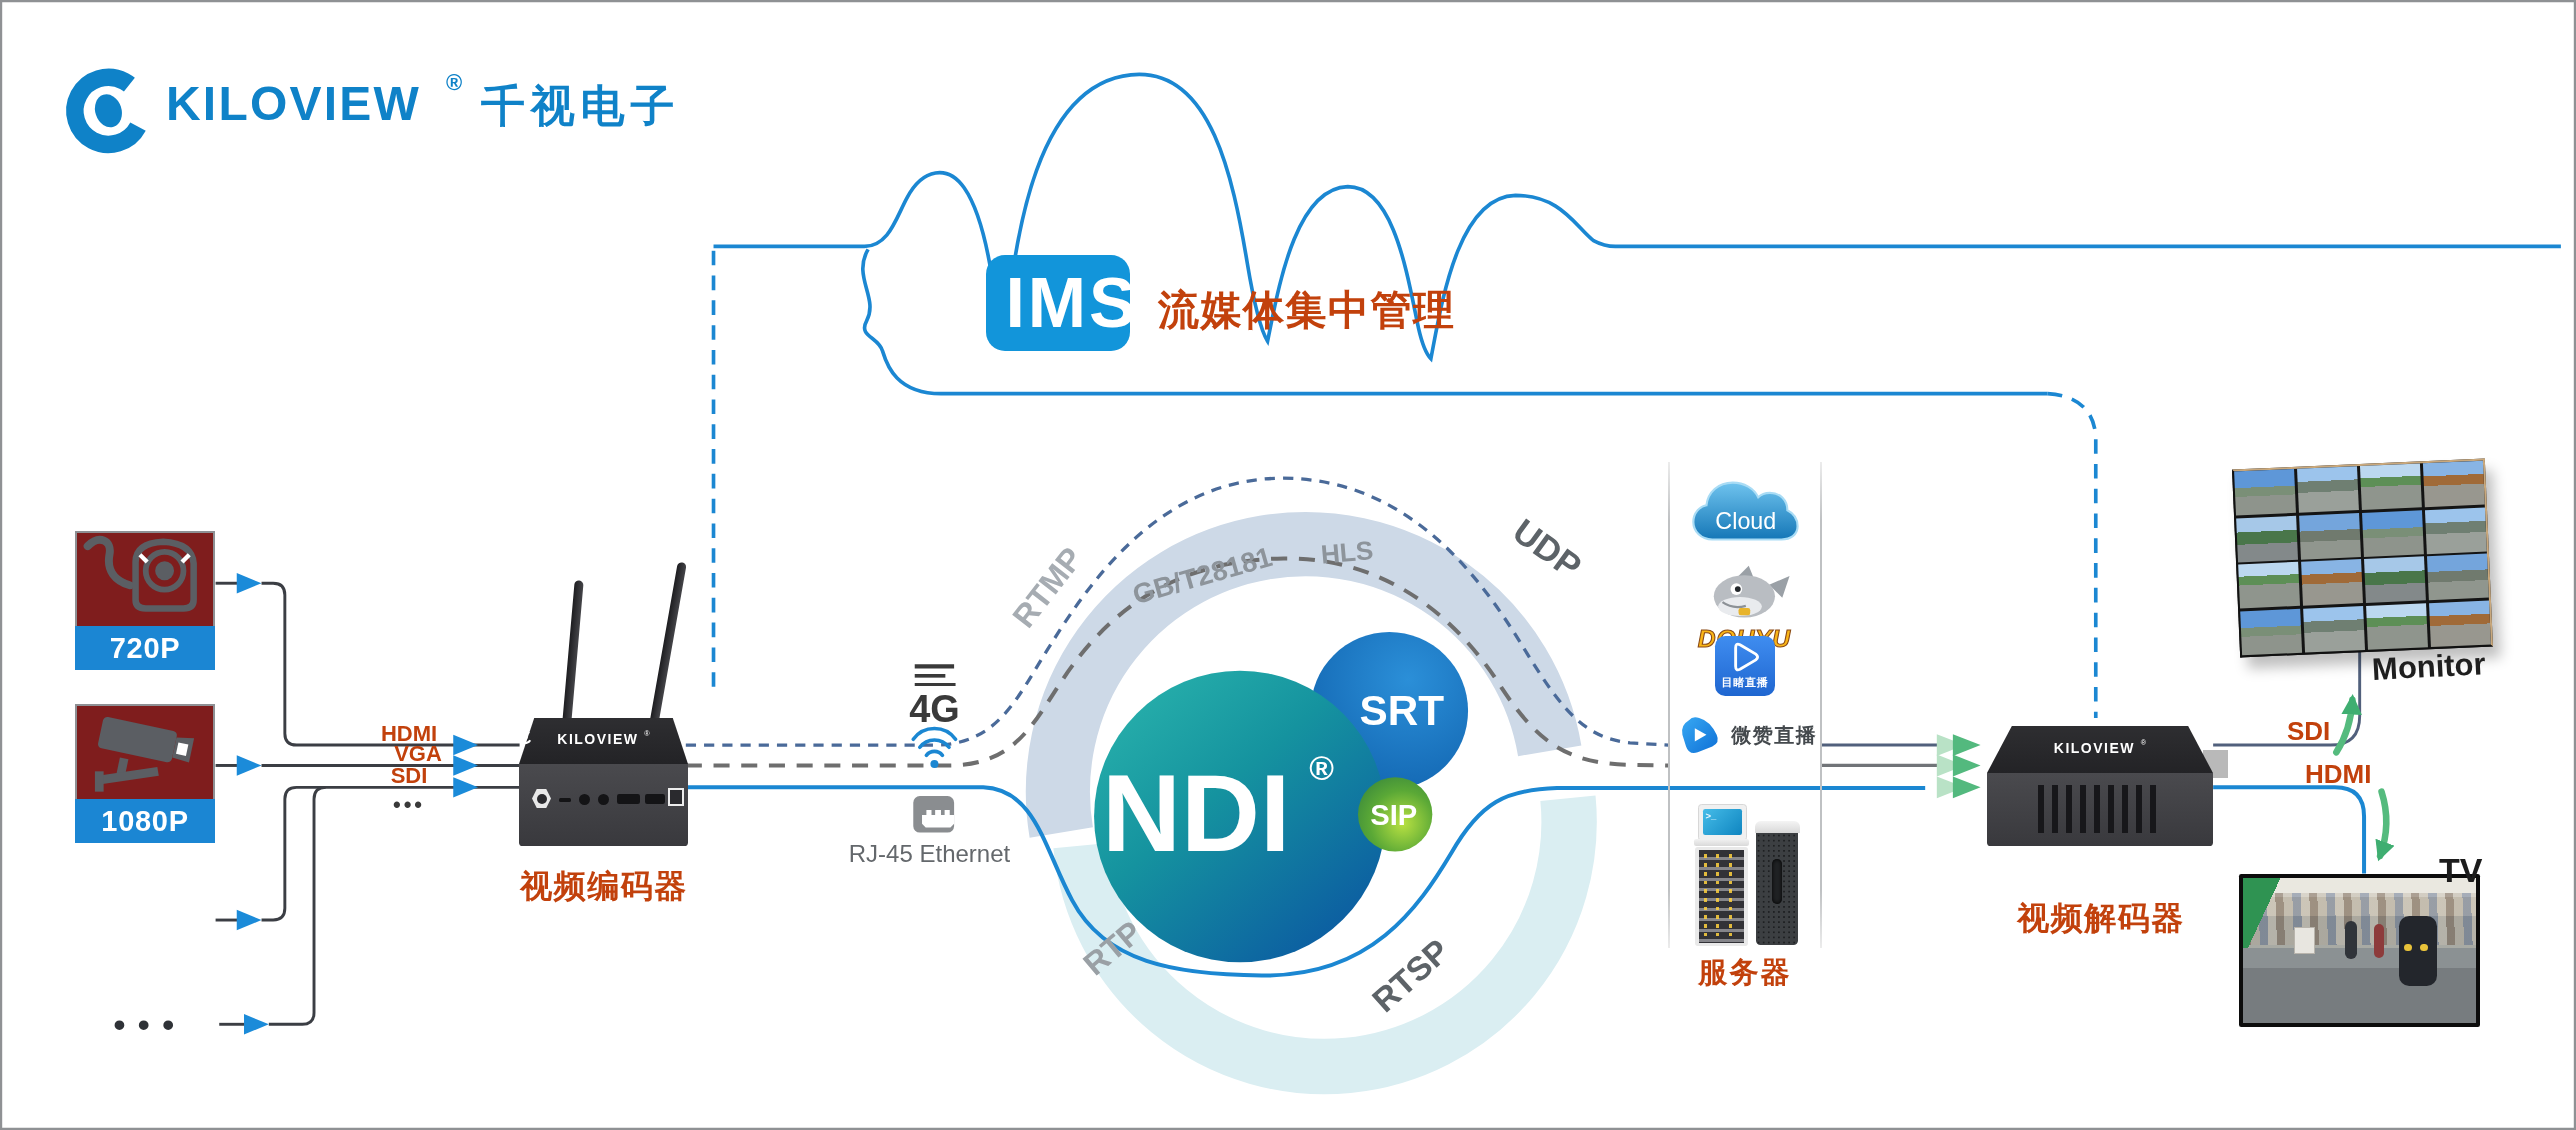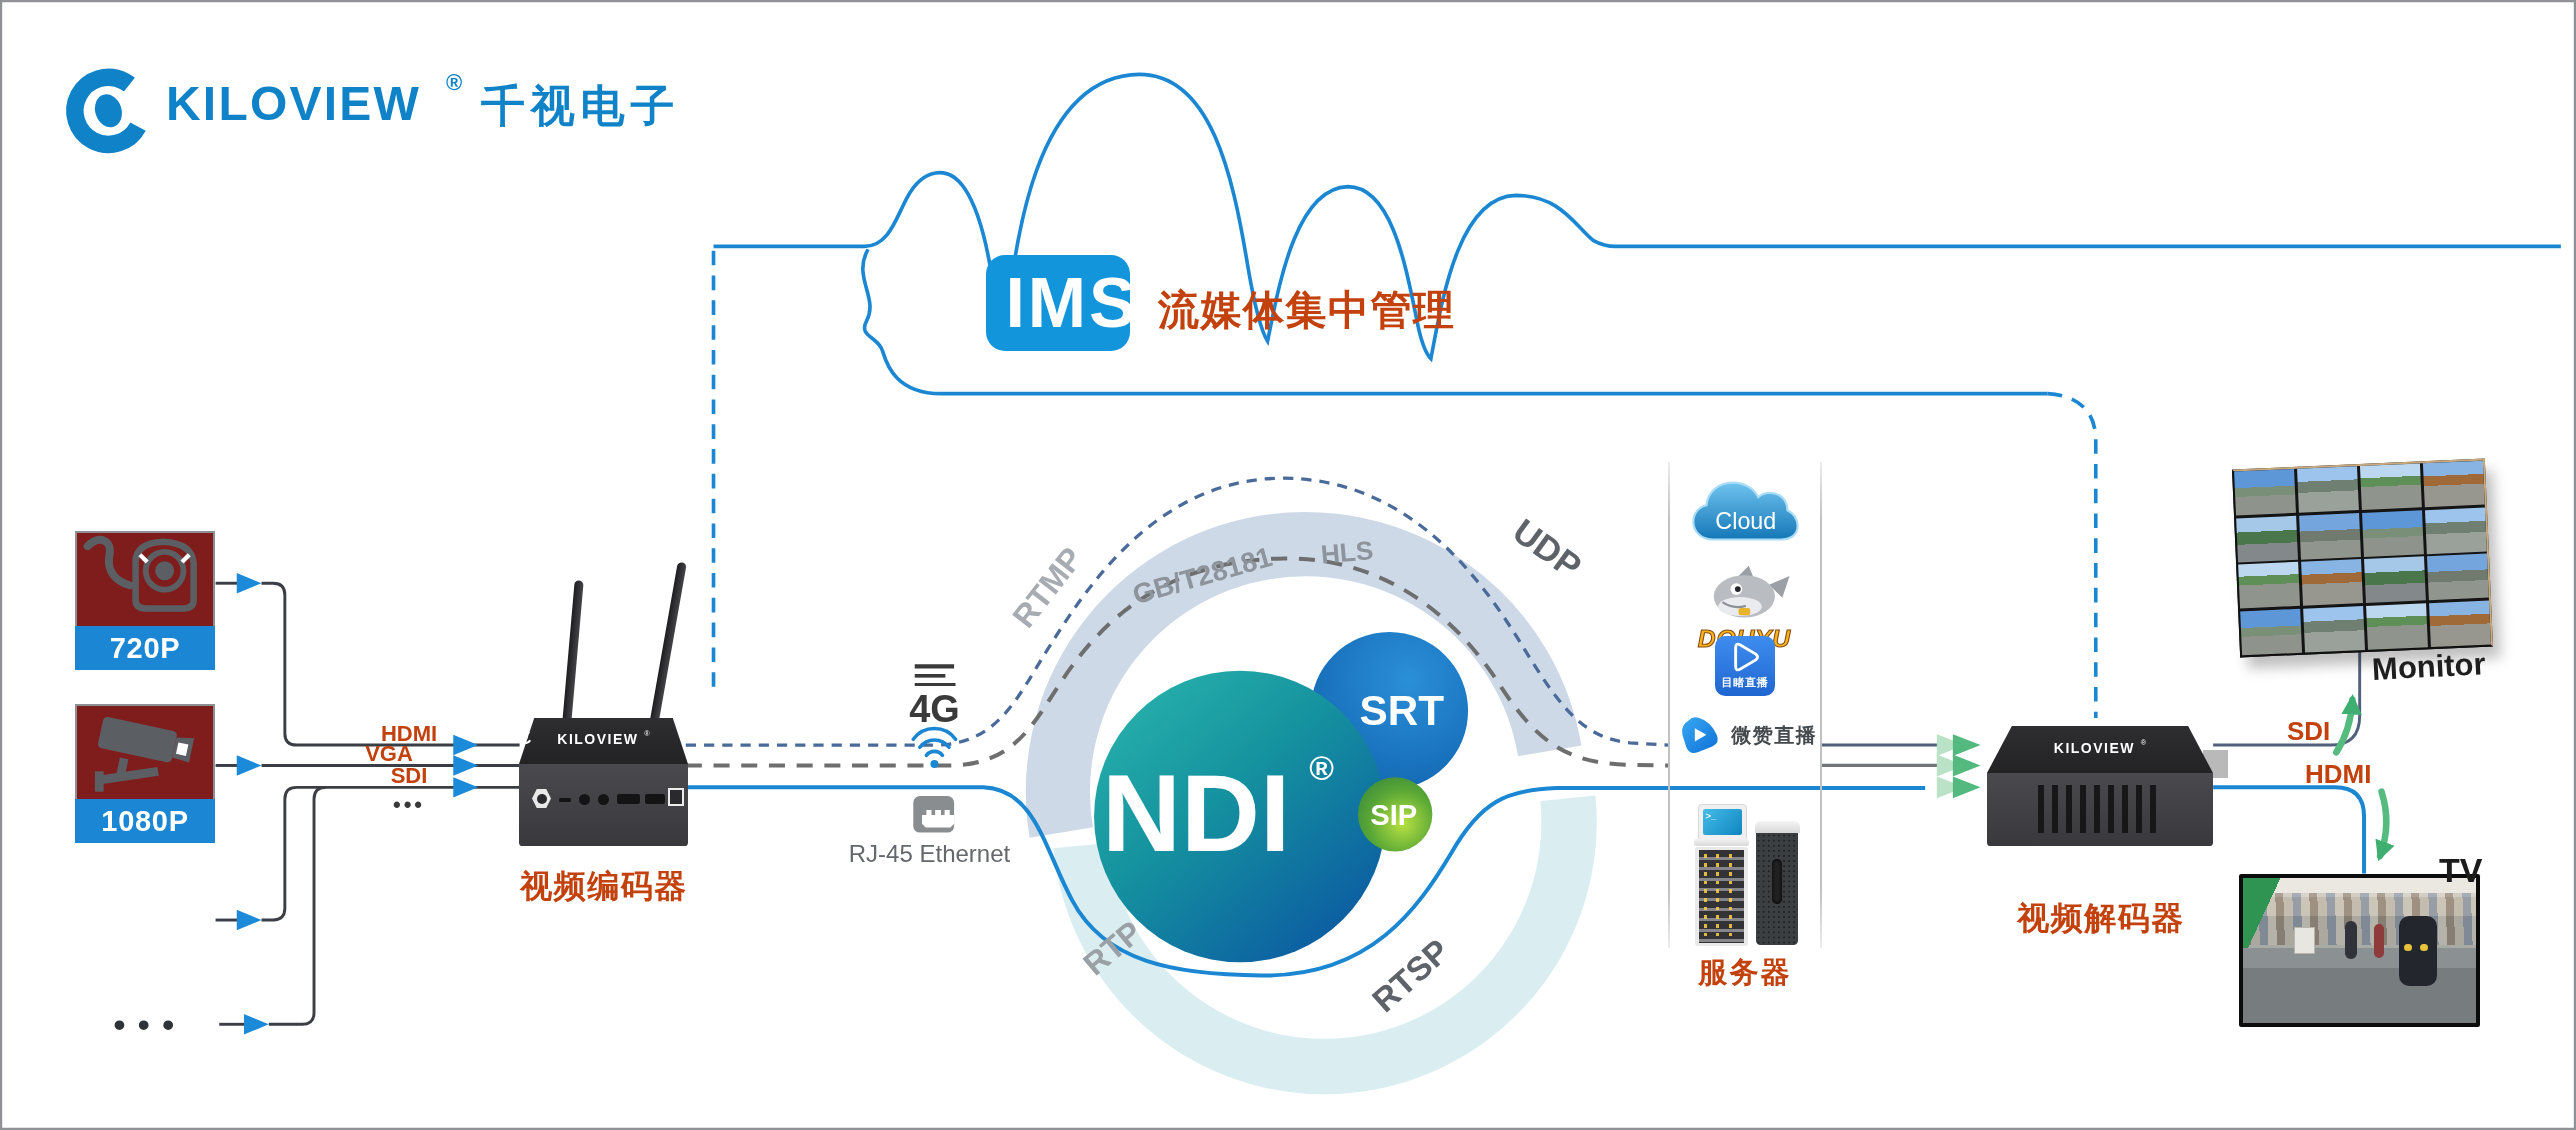--- a/index.html
+++ b/index.html
@@ -285,21 +285,21 @@
       <polygon points="28,96 110,84 112,96 30,108" fill="#5b5e63"></polygon>
       <rect x="24" y="90" width="12" height="28" fill="#5b5e63"></rect>
     </svg>
     <div class="bar">1080P</div>
   </div>
 
 
   <div class="lbl center src-more">• • •</div>
 
   <div class="lbl in-lbl" style="left:365px;top:721px;width:88px;text-align:center;">HDMI</div>
-  <div class="lbl in-lbl" style="left:345px;top:741px;width:88px;text-align:center;">VGA</div>
+  <div class="lbl in-lbl" style="left:374px;top:741px;width:88px;text-align:center;">VGA</div>
   <div class="lbl in-lbl" style="left:365px;top:763px;width:88px;text-align:center;">SDI</div>
   <div class="lbl in-more" style="left:365px;top:792px;width:88px;text-align:center;color:#3a3a3a;">•••</div>
 
   <div class="abs ant" style="left:562px;top:580px;width:8.8px;height:146px;transform:rotate(5deg);transform-origin:bottom center;"></div>
   <div class="abs ant" style="left:649px;top:560px;width:8.8px;height:166px;transform:rotate(10deg);transform-origin:bottom center;"></div>
   <div class="abs devtop" style="left:519px;top:718px;width:169px;height:46px;clip-path:polygon(9% 0,91% 0,100% 100%,0 100%);"></div>
   <div class="abs devbrand" style="left:519px;top:731px;width:169px;">
     <svg width="13" height="13" viewBox="0 0 18 18">
       <circle cx="9" cy="9" r="7.5" fill="none" stroke="#fff" stroke-width="3" stroke-dasharray="36 12" transform="rotate(30 9 9)"></circle>
       <circle cx="9" cy="9" r="3" fill="#fff"></circle>

